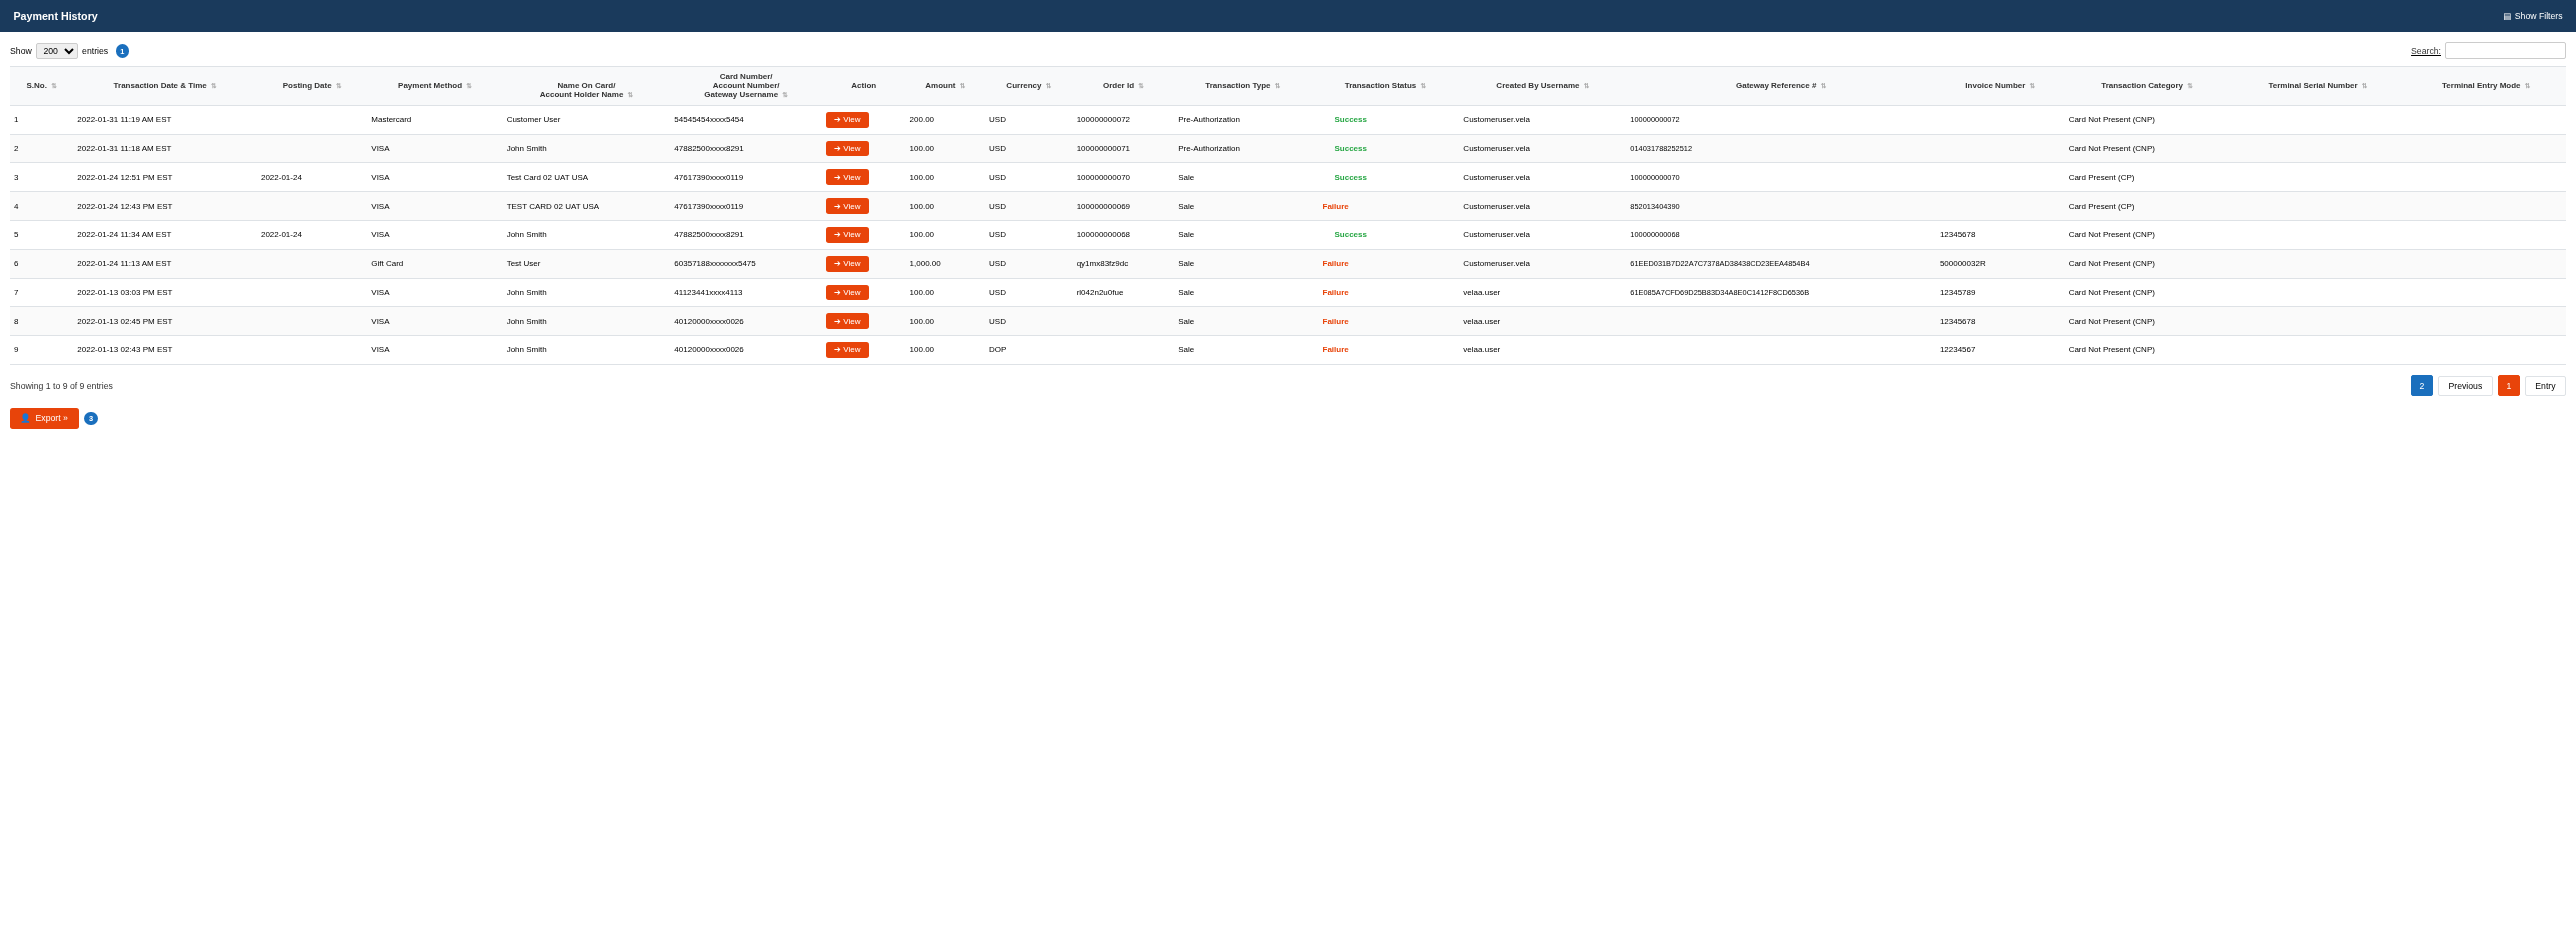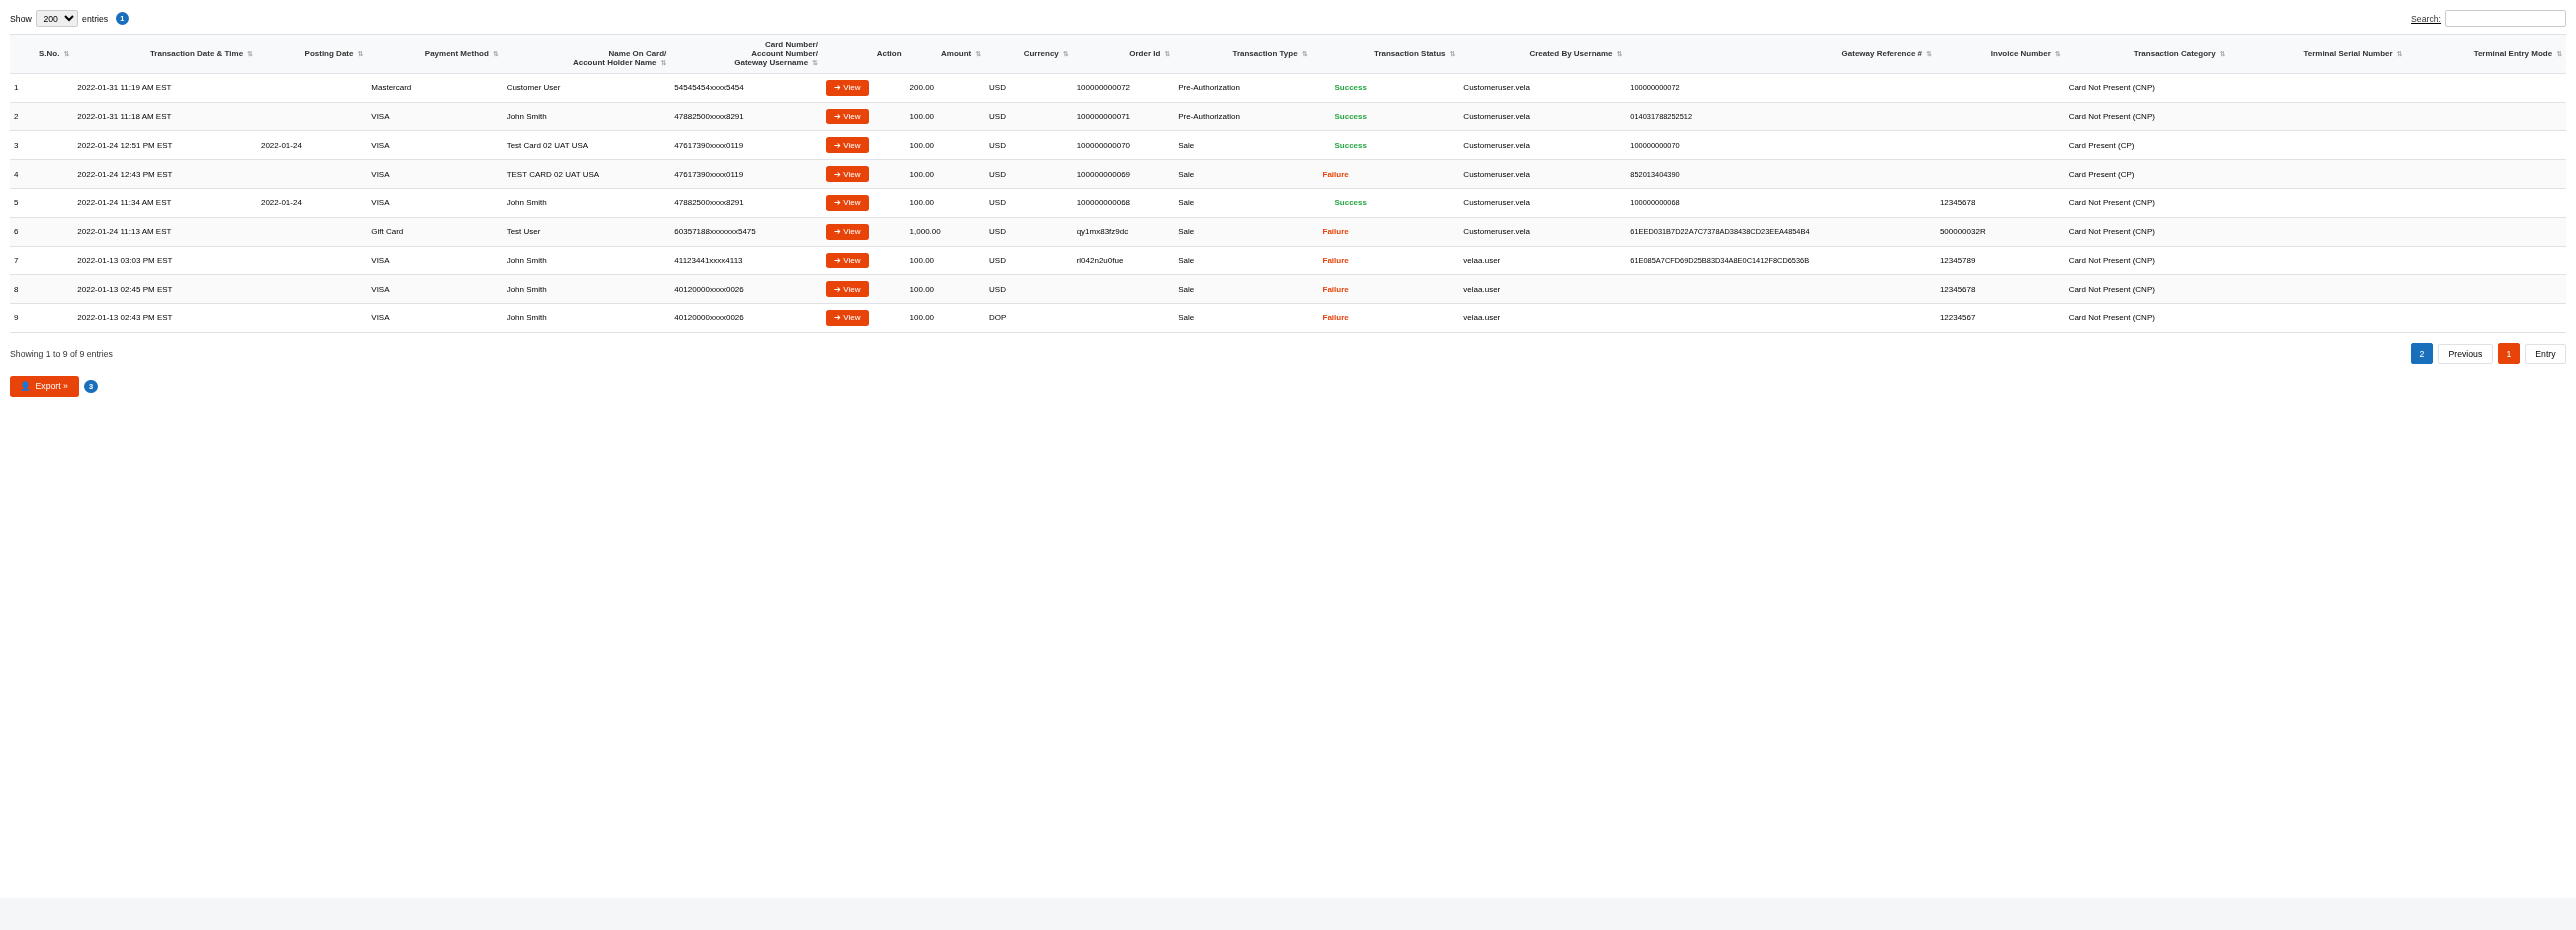--- a/index.html
+++ b/index.html
@@ -31,21 +31,21 @@
     }
 
     .main-content {
       padding: 10px;
       background: white;
       min-height: calc(100vh - 32px);
     }
 
     .top-controls {
       display: flex;
-      align-items: center;
+      align-items: flex-end;
       justify-content: space-between;
       margin-bottom: 6.7px;
     }
     .show-entries {
       display: flex;
       align-items: center;
       gap: 4px;
       font-size: 8.7px;
     }
     .show-entries select {
@@ -83,21 +83,21 @@
     table {
       width: 100%;
       border-collapse: collapse;
       font-size: 8px;
     }
     thead th {
       background: #f8f9fa;
       border-bottom: 1.3px solid #dee2e6;
       border-top: 0.7px solid #dee2e6;
       padding: 5.4px 4px;
-      text-align: right;
+      text-align: center;
       font-weight: 600;
       color: #333;
       white-space: nowrap;
       position: relative;
       cursor: pointer;
       user-select: none;
     }
     thead th .sort-arrows {
       color: #aaa;
       font-size: 6.7px;
@@ -196,20 +196,27 @@
       display: inline-flex;
       align-items: center;
       gap: 4px;
     }
   </style>
 </head>
 <body>
 
 <div>
 
+  <div class="header">
+    <span class="header-title">Payment History</span>
+    <button class="show-filters-btn">
+      <span>▤</span>
+      <span>Show Filters</span>
+    </button>
+  </div>
 
   <div class="main-content">
 
     <div class="top-controls">
       <div class="show-entries">
         <span>Show</span>
         <select>
           <option value="200" selected="">200</option>
           <option value="10">10</option>
           <option value="25">25</option>

